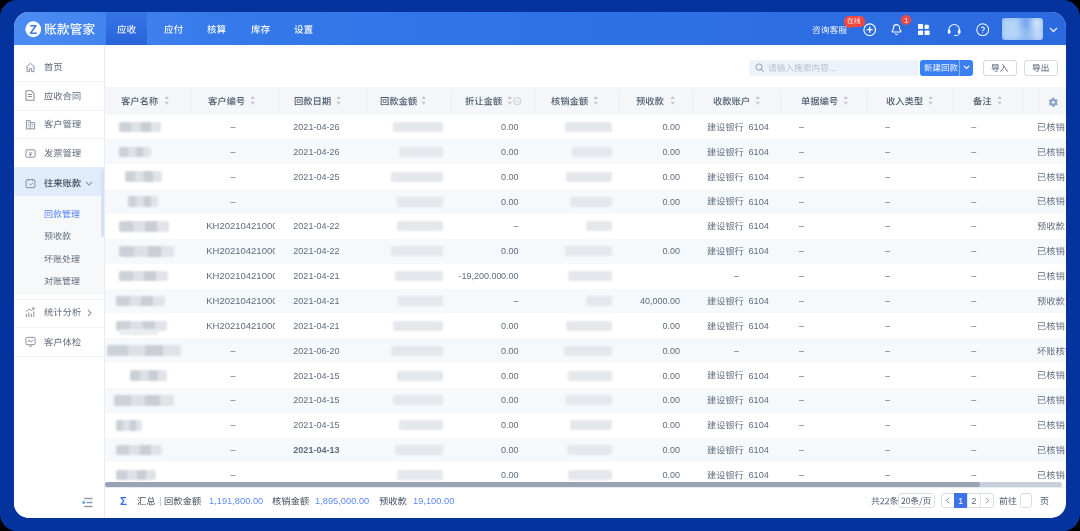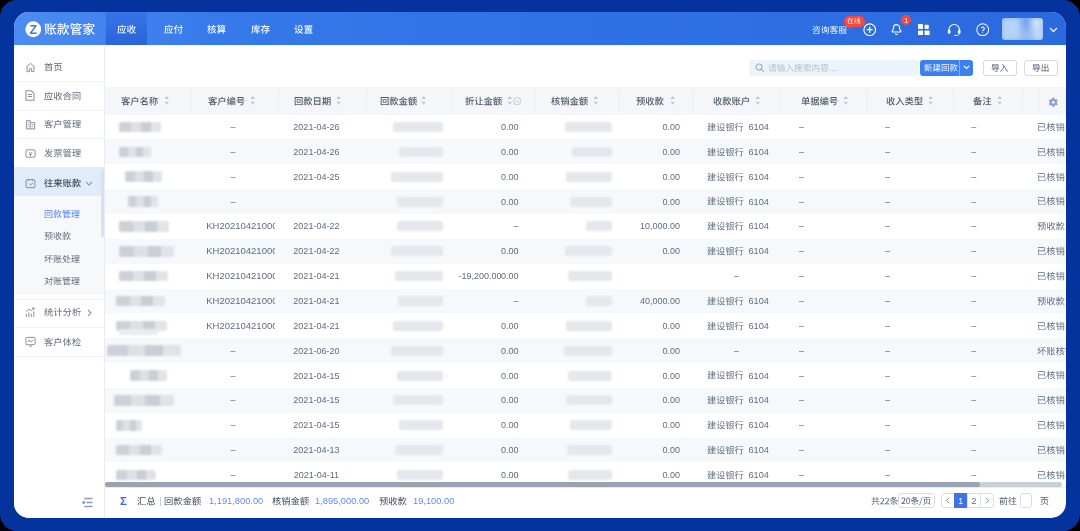--- a/index.html
+++ b/index.html
@@ -554,21 +554,20 @@
             <use href="#gr6838" x="1000"></use>
             <use href="#gr9500" x="2000"></use>
           </g>
         </svg>
         <div class="abs" style="left:105.0px;top:209.2px;width:50px;height:10.5px;background:linear-gradient(90deg,#ccd1d8 0 28%,#dde0e5 28% 52%,#c9ced5 52% 76%,#e0e3e8 76%);border-radius:2px;filter:blur(1.3px)"></div>
         <div class="tx" style="left:192.2px;top:214.4px;font-size:9.5px;color:#5f6c7e;width:69px;overflow:hidden">KH2021042100012</div>
         <div class="tx" style="left:302.4px;margin-left:-200px;width:400px;text-align:center;top:214.4px;font-size:9.0px;color:#5f6c7e;font-weight:normal;letter-spacing:0;">2021-04-22</div>
         <div class="abs" style="left:383.0px;top:209.4px;width:46px;height:10px;background:#e4e7eb;border-radius:2px;filter:blur(1.2px)"></div>
         <div class="tx" style="left:504.5px;margin-left:-400px;width:400px;text-align:right;top:214.4px;font-size:9.0px;color:#5f6c7e;font-weight:normal;letter-spacing:0;">–</div>
         <div class="abs" style="left:571.5px;top:209.4px;width:26px;height:10px;background:#e4e7eb;border-radius:2px;filter:blur(1.2px)"></div>
-        <div class="tx" style="left:666.0px;margin-left:-400px;width:400px;text-align:right;top:214.4px;font-size:9.0px;color:#5f6c7e;font-weight:normal;letter-spacing:0;">10,000.00</div>
         <svg class="tr" style="left:693.2px;top:209.3px;width:36.8px;height:12.4px;" viewBox="0 -8.6 36.8 12.4">
           <g fill="#5f6c7e" transform="scale(0.00920)">
             <use href="#gr5efa" x="0"></use>
             <use href="#gr8bbe" x="1000"></use>
             <use href="#gr94f6" x="2000"></use>
             <use href="#gr884c" x="3000"></use>
           </g>
         </svg>
         <div class="tx" style="left:734.5px;top:214.4px;font-size:9.2px;color:#5f6c7e;font-weight:normal;letter-spacing:0;">6104</div>
         <div class="tx" style="left:787.5px;margin-left:-200px;width:400px;text-align:center;top:214.4px;font-size:9.0px;color:#5f6c7e;font-weight:normal;letter-spacing:0;">–</div>
@@ -770,21 +769,21 @@
         <div class="tx" style="left:959.7px;margin-left:-200px;width:400px;text-align:center;top:413.2px;font-size:9.0px;color:#5f6c7e;font-weight:normal;letter-spacing:0;">–</div>
         <svg class="tr" style="left:1023.0px;top:408.1px;width:27.9px;height:12.6px;" viewBox="0 -8.6 27.9 12.6">
           <g fill="#5f6c7e" transform="scale(0.00930)">
             <use href="#gr5df2" x="0"></use>
             <use href="#gr6838" x="1000"></use>
             <use href="#gr9500" x="2000"></use>
           </g>
         </svg>
         <div class="abs" style="left:102.0px;top:432.9px;width:46px;height:10.5px;background:linear-gradient(90deg,#ccd1d8 0 28%,#dde0e5 28% 52%,#c9ced5 52% 76%,#e0e3e8 76%);border-radius:2px;filter:blur(1.3px)"></div>
         <div class="tx" style="left:219.0px;margin-left:-200px;width:400px;text-align:center;top:438.1px;font-size:9.0px;color:#5f6c7e;font-weight:normal;letter-spacing:0;">–</div>
-        <div class="tx" style="left:302.4px;margin-left:-200px;width:400px;text-align:center;top:438.1px;font-size:9.0px;color:#5f6c7e;font-weight:normal;letter-spacing:0;">2021-04-13</div>
+        <div class="tx" style="left:302.4px;margin-left:-200px;width:400px;text-align:center;top:438.1px;font-size:9.0px;color:#5f6c7e;font-weight:bold;letter-spacing:0;">2021-04-13</div>
         <div class="abs" style="left:381.0px;top:433.1px;width:48px;height:10px;background:#e4e7eb;border-radius:2px;filter:blur(1.2px)"></div>
         <div class="tx" style="left:504.5px;margin-left:-400px;width:400px;text-align:right;top:438.1px;font-size:9.0px;color:#5f6c7e;font-weight:normal;letter-spacing:0;">0.00</div>
         <div class="abs" style="left:552.5px;top:433.1px;width:45px;height:10px;background:#e4e7eb;border-radius:2px;filter:blur(1.2px)"></div>
         <div class="tx" style="left:666.0px;margin-left:-400px;width:400px;text-align:right;top:438.1px;font-size:9.0px;color:#5f6c7e;font-weight:normal;letter-spacing:0;">0.00</div>
         <svg class="tr" style="left:693.2px;top:433.0px;width:36.8px;height:12.4px;" viewBox="0 -8.6 36.8 12.4">
           <g fill="#5f6c7e" transform="scale(0.00920)">
             <use href="#gr5efa" x="0"></use>
             <use href="#gr8bbe" x="1000"></use>
             <use href="#gr94f6" x="2000"></use>
             <use href="#gr884c" x="3000"></use>
@@ -796,21 +795,20 @@
         <div class="tx" style="left:959.7px;margin-left:-200px;width:400px;text-align:center;top:438.1px;font-size:9.0px;color:#5f6c7e;font-weight:normal;letter-spacing:0;">–</div>
         <svg class="tr" style="left:1023.0px;top:432.9px;width:27.9px;height:12.6px;" viewBox="0 -8.6 27.9 12.6">
           <g fill="#5f6c7e" transform="scale(0.00930)">
             <use href="#gr5df2" x="0"></use>
             <use href="#gr6838" x="1000"></use>
             <use href="#gr9500" x="2000"></use>
           </g>
         </svg>
         <div class="abs" style="left:102.0px;top:457.7px;width:40px;height:10.5px;background:linear-gradient(90deg,#ccd1d8 0 28%,#dde0e5 28% 52%,#c9ced5 52% 76%,#e0e3e8 76%);border-radius:2px;filter:blur(1.3px)"></div>
         <div class="tx" style="left:219.0px;margin-left:-200px;width:400px;text-align:center;top:462.9px;font-size:9.0px;color:#5f6c7e;font-weight:normal;letter-spacing:0;">–</div>
-        <div class="tx" style="left:302.4px;margin-left:-200px;width:400px;text-align:center;top:462.9px;font-size:9.0px;color:#5f6c7e;font-weight:normal;letter-spacing:0;">2021-04-11</div>
         <div class="abs" style="left:383.0px;top:457.9px;width:46px;height:10px;background:#e4e7eb;border-radius:2px;filter:blur(1.2px)"></div>
         <div class="tx" style="left:504.5px;margin-left:-400px;width:400px;text-align:right;top:462.9px;font-size:9.0px;color:#5f6c7e;font-weight:normal;letter-spacing:0;">0.00</div>
         <div class="abs" style="left:553.5px;top:457.9px;width:44px;height:10px;background:#e4e7eb;border-radius:2px;filter:blur(1.2px)"></div>
         <div class="tx" style="left:666.0px;margin-left:-400px;width:400px;text-align:right;top:462.9px;font-size:9.0px;color:#5f6c7e;font-weight:normal;letter-spacing:0;">0.00</div>
         <svg class="tr" style="left:693.2px;top:457.8px;width:36.8px;height:12.4px;" viewBox="0 -8.6 36.8 12.4">
           <g fill="#5f6c7e" transform="scale(0.00920)">
             <use href="#gr5efa" x="0"></use>
             <use href="#gr8bbe" x="1000"></use>
             <use href="#gr94f6" x="2000"></use>
             <use href="#gr884c" x="3000"></use>

